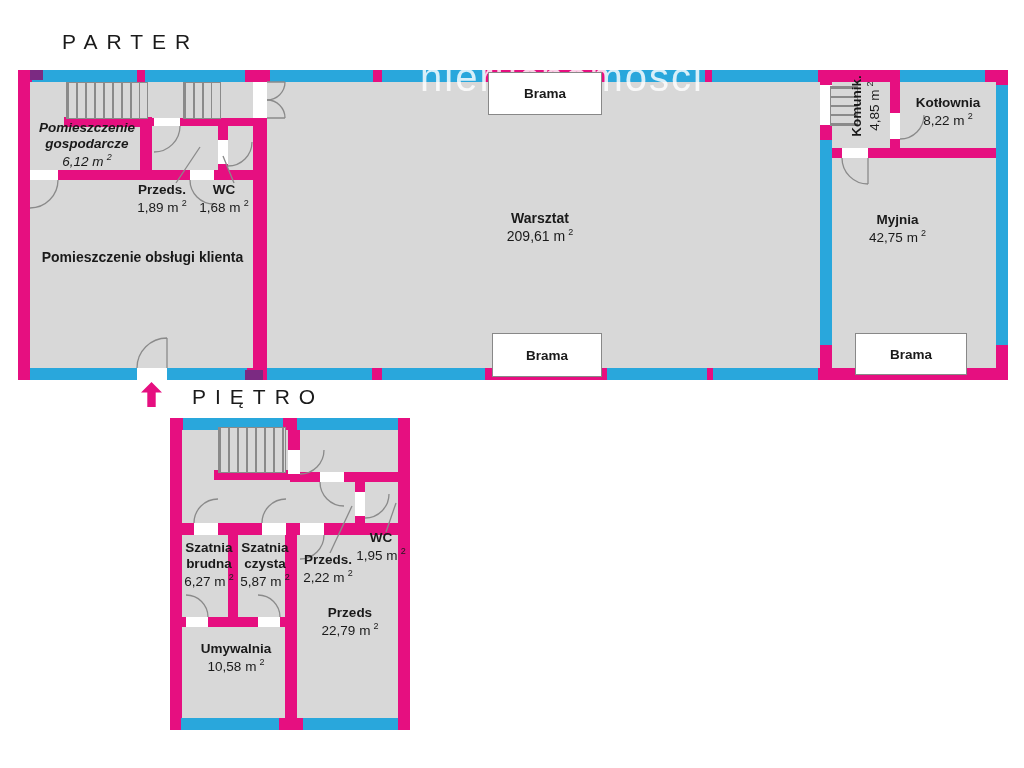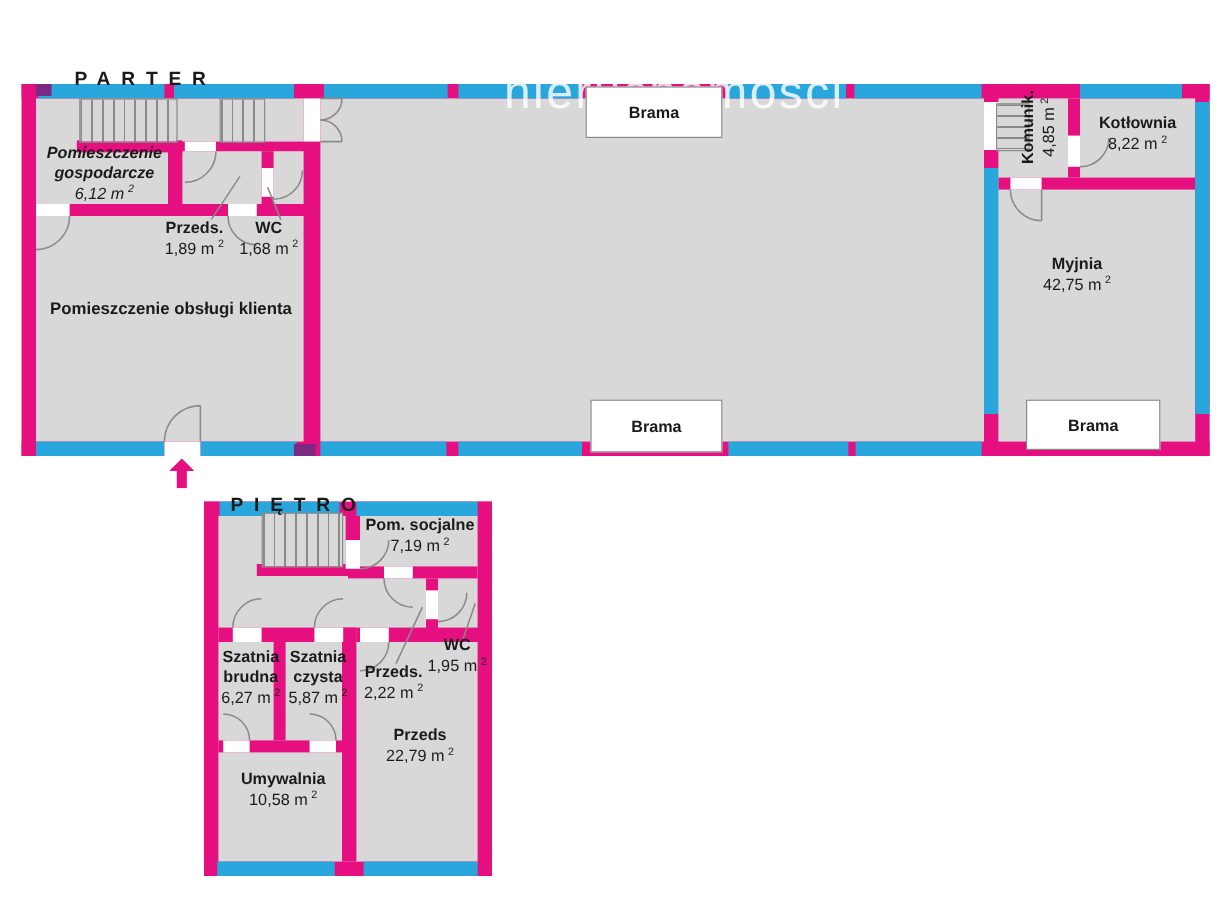--- a/index.html
+++ b/index.html
@@ -13,21 +13,21 @@
   .stairs-v{position:absolute;z-index:3;border:1.5px solid #8a8a8a;
     background:repeating-linear-gradient(to right,#8a8a8a 0 1.5px,#d8d8d8 1.5px 9px);}
   .stairs-h{position:absolute;z-index:3;border:1.5px solid #8a8a8a;
     background:repeating-linear-gradient(to bottom,#8a8a8a 0 1.5px,#d8d8d8 1.5px 9px);}
   .gate{position:absolute;background:#fff;border:1px solid #888;z-index:5;
         display:flex;align-items:center;justify-content:center;
         font-weight:bold;font-size:13.5px;}
   .lbl{position:absolute;text-align:center;line-height:1.18;z-index:7;font-size:13.5px;}
   .lbl .nm{font-weight:bold;}
   .lbl sup{font-size:9px;margin-left:3px;}
-  .title{position:absolute;font-weight:bold;font-size:16px;letter-spacing:9px;z-index:7;margin-top:28px;}
+  .title{position:absolute;font-weight:normal;font-size:21px;letter-spacing:9px;z-index:7;}
   .rot{transform:rotate(-90deg);}
   #arcs{position:absolute;left:0;top:0;z-index:6;}
   .watermark{position:absolute;z-index:4;color:rgba(255,255,255,0.82);
      font-size:40px;letter-spacing:2px;font-weight:normal;}
   .arrow{position:absolute;background:#e60f80;z-index:7;
      clip-path:polygon(50% 0,100% 42%,70% 42%,70% 100%,30% 100%,30% 42%,0 42%);}
 </style>
 </head>
 <body>
 
@@ -112,20 +112,24 @@
     <div class="nm">Przeds.</div>
     <div class="ar"><span>1,89 m</span><sup>2</sup></div>
   </div>
   <div class="lbl" style="left:196px;top:182px;width:56px;">
     <div class="nm">WC</div>
     <div class="ar"><span>1,68 m</span><sup>2</sup></div>
   </div>
   <div class="lbl" style="left:30px;top:249px;width:225px;font-size:14px;">
     <div class="nm">Pomieszczenie obsługi klienta</div>
   </div>
+  <div class="lbl" style="left:460px;top:210px;width:160px;font-size:14px;">
+    <div class="nm">Warsztat</div>
+    <div class="ar"><span>209,61 m</span><sup>2</sup></div>
+  </div>
   <div class="lbl rot" style="left:826px;top:86px;width:86px;height:40px;">
     <div class="nm">Komunik.</div>
     <div class="ar"><span>4,85 m</span><sup>2</sup></div>
   </div>
   <div class="lbl" style="left:900px;top:95px;width:96px;">
     <div class="nm">Kotłownia</div>
     <div class="ar"><span>8,22 m</span><sup>2</sup></div>
   </div>
   <div class="lbl" style="left:840px;top:212px;width:115px;">
     <div class="nm">Myjnia</div>
@@ -158,24 +162,20 @@
   <div class="gap" style="left:320px;top:472px;width:24px;height:10px;"></div>
   <div class="gap" style="left:355px;top:492px;width:10px;height:24px;"></div>
   <div class="gap" style="left:194px;top:523px;width:24px;height:12px;"></div>
   <div class="gap" style="left:262px;top:523px;width:24px;height:12px;"></div>
   <div class="gap" style="left:300px;top:523px;width:24px;height:12px;"></div>
   <div class="gap" style="left:186px;top:617px;width:22px;height:10px;"></div>
   <div class="gap" style="left:258px;top:617px;width:22px;height:10px;"></div>
 
   <div class="stairs-v" style="left:218px;top:427px;width:66px;height:44px;"></div>
 
-  <div class="lbl" style="left:302px;top:430px;width:96px;">
-    <div class="nm">Pom. socjalne</div>
-    <div class="ar"><span>7,19 m</span><sup>2</sup></div>
-  </div>
   <div class="lbl" style="left:178px;top:540px;width:62px;">
     <div class="nm">Szatnia brudna</div>
     <div class="ar"><span>6,27 m</span><sup>2</sup></div>
   </div>
   <div class="lbl" style="left:236px;top:540px;width:58px;">
     <div class="nm">Szatnia czysta</div>
     <div class="ar"><span>5,87 m</span><sup>2</sup></div>
   </div>
   <div class="lbl" style="left:298px;top:552px;width:60px;">
     <div class="nm">Przeds.</div>

